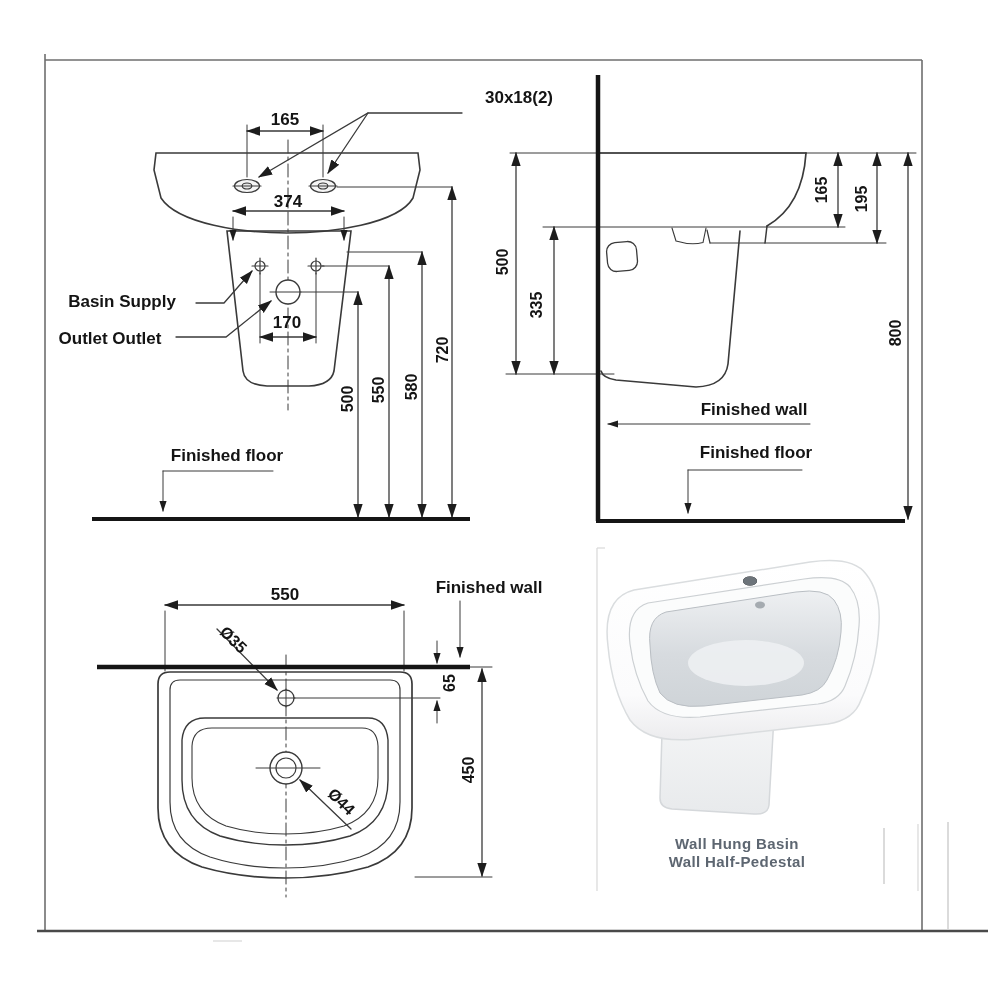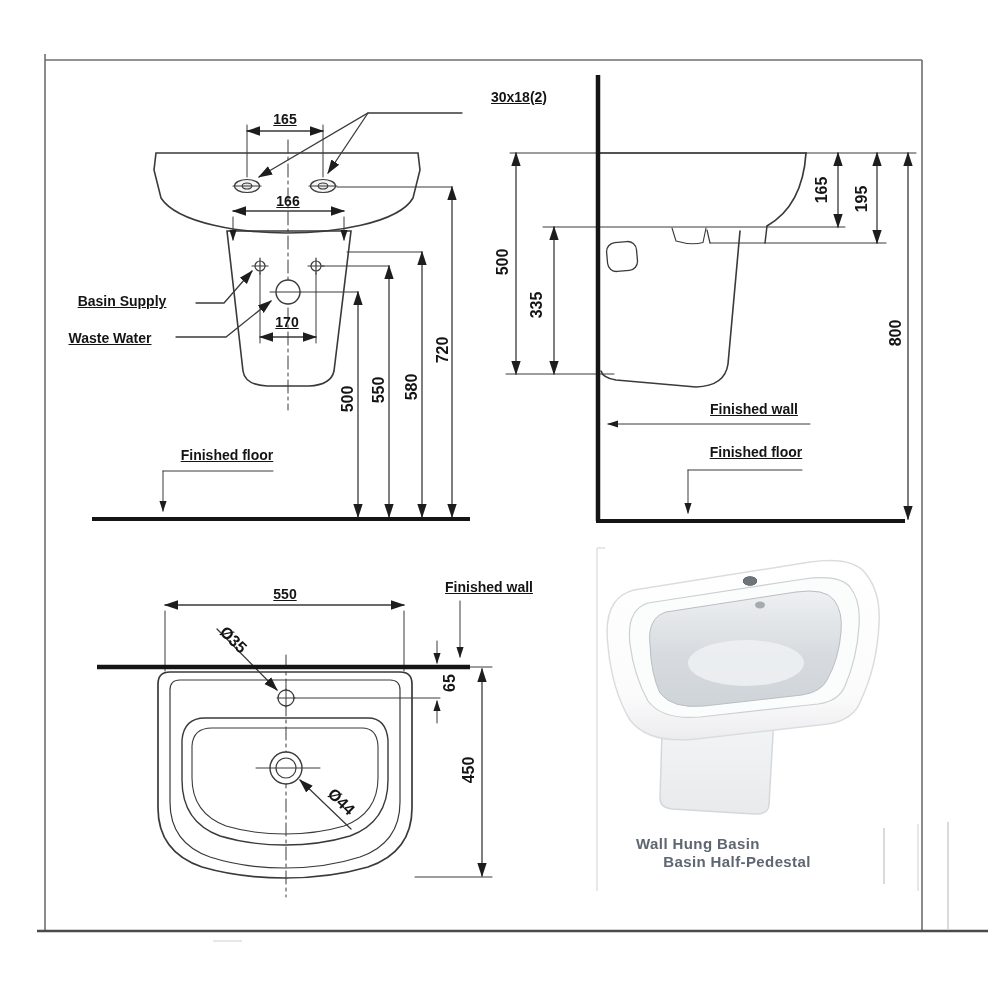--- a/index.html
+++ b/index.html
@@ -1,21 +1,21 @@
 <!DOCTYPE html>
 <html><head>
 <meta charset="utf-8">
 <style>
   html,body{margin:0;padding:0;background:#fff;}
   #stage{position:relative;width:1000px;height:1000px;background:#ffffff;overflow:hidden;
          font-family:"Liberation Sans",sans-serif;}
   svg{position:absolute;left:0;top:0;}
   .lbl{position:absolute;font:bold 16px "Liberation Sans",sans-serif;color:#141414;
        white-space:nowrap;transform:translate(-50%,-50%);line-height:1;}
-  .big{font-size:14px;text-decoration:underline;}
+  .big{font-size:17px;}
   .rot{transform:translate(-50%,-50%) rotate(-90deg);}
   .rot45{transform:translate(-50%,-50%) rotate(44deg);}
   .caption{position:absolute;font:bold 15px "Liberation Sans",sans-serif;color:#5d6671;
            letter-spacing:.4px;transform:translate(-50%,-50%);white-space:nowrap;}
 </style>
 </head>
 <body>
 
 <div id="stage">
 
@@ -197,24 +197,24 @@
     <ellipse cx="148" cy="115" rx="58" ry="23" fill="#eff1f3" opacity="0.85"></ellipse>
 
     <ellipse cx="152" cy="33" rx="7" ry="4.5" fill="#6d7artifact"></ellipse>
     <ellipse cx="152" cy="33" rx="7" ry="4.5" fill="#6d747a"></ellipse>
     <ellipse cx="162" cy="57" rx="5" ry="3.4" fill="#a5abb0"></ellipse>
   </g>
 </svg>
 
   <div class="lbl big" style="left:285px;top:119px">165</div>
   <div class="lbl big" style="left:519px;top:97px">30x18(2)</div>
-  <div class="lbl big" style="left:288px;top:201px">166</div>
+  <div class="lbl big" style="left:288px;top:201px">374</div>
   <div class="lbl big" style="left:287px;top:322px">170</div>
   <div class="lbl big" style="left:122px;top:301px">Basin Supply</div>
-  <div class="lbl big" style="left:110px;top:338px">Waste Water</div>
+  <div class="lbl big" style="left:110px;top:338px">Outlet Outlet</div>
   <div class="lbl rot" style="left:348px;top:399px">500</div>
   <div class="lbl rot" style="left:379px;top:390px">550</div>
   <div class="lbl rot" style="left:412px;top:387px">580</div>
   <div class="lbl rot" style="left:443px;top:350px">720</div>
   <div class="lbl big" style="left:227px;top:455px">Finished floor</div>
 
   <div class="lbl rot" style="left:503px;top:262px">500</div>
   <div class="lbl rot" style="left:537px;top:305px">335</div>
   <div class="lbl rot" style="left:822px;top:190px">165</div>
   <div class="lbl rot" style="left:862px;top:199px">195</div>
@@ -222,15 +222,15 @@
   <div class="lbl big" style="left:754px;top:409px">Finished wall</div>
   <div class="lbl big" style="left:756px;top:452px">Finished floor</div>
 
   <div class="lbl big" style="left:285px;top:594px">550</div>
   <div class="lbl rot45" style="left:233px;top:640px">Ø35</div>
   <div class="lbl rot45" style="left:341px;top:802px">Ø44</div>
   <div class="lbl rot" style="left:450px;top:683px">65</div>
   <div class="lbl rot" style="left:469px;top:770px">450</div>
   <div class="lbl big" style="left:489px;top:587px">Finished wall</div>
 
-  <div class="caption" style="left:698px;top:843px">Wall Hung Basin</div>
-  <div class="caption" style="left:737px;top:861px">Basin Half-Pedestal</div>
+  <div class="caption" style="left:737px;top:843px">Wall Hung Basin</div>
+  <div class="caption" style="left:737px;top:861px">Wall Half-Pedestal</div>
 </div>
 
 </body></html>

